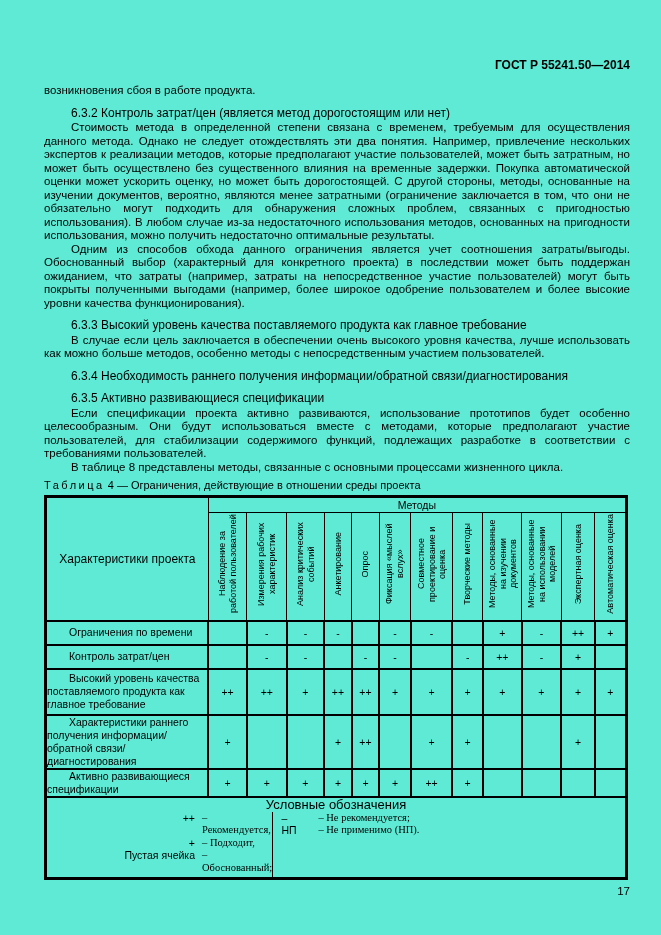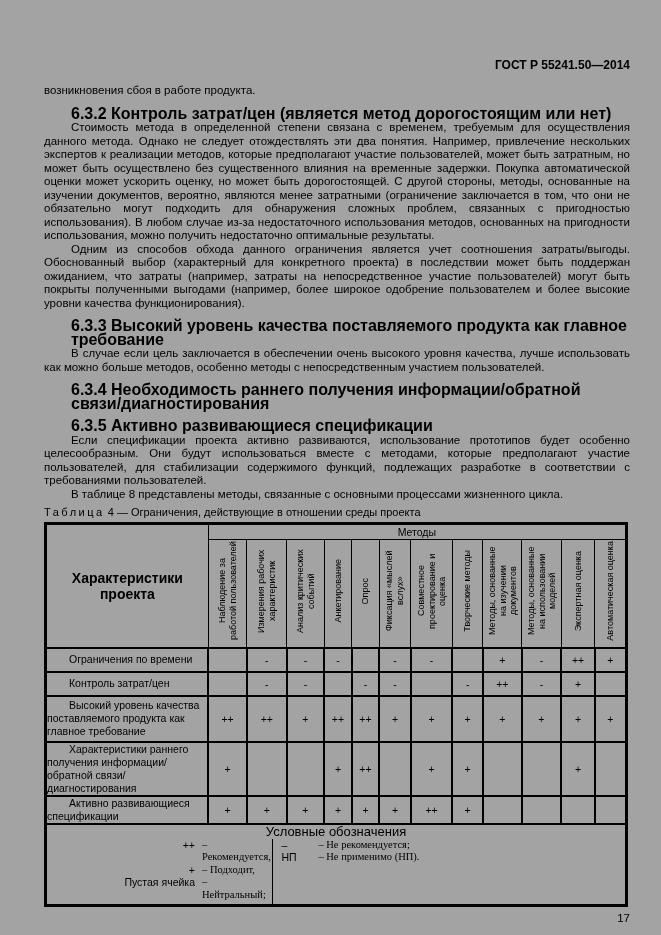--- a/index.html
+++ b/index.html
@@ -1,39 +1,39 @@
 <!DOCTYPE html>
 <html lang="ru"><head>
 <meta charset="utf-8">
 <style>
   html,body{margin:0;padding:0;background:#ffffff;}
   .page{
-    position:relative;width:661px;height:935px;background:#a3a3a3;
+    position:relative;width:661px;height:935px;background:#5eead4;
     font-family:"Liberation Sans", sans-serif;color:#000;overflow:hidden;
   }
   .content{padding:58px 31px 0 44px;}
   .doc-header{font-size:12px;font-weight:bold;text-align:right;line-height:14px;}
   .body-text{
     font-size:11.5px;line-height:13.5px;text-align:justify;margin:0;
     text-indent:27px;
   }
   .body-text.no-indent{text-indent:0;margin-top:12px;}
   .sec-heading{
-    font-size:16px;line-height:13.5px;font-weight:bold;margin:9px 0 1px 0;
+    font-size:12px;line-height:13.5px;font-weight:normal;margin:9px 0 1px 0;
     padding-left:27px;text-align:left;
   }
   .tbl-caption{font-size:11px;line-height:13px;margin:5px 0 3px 0;text-align:left;}
   .tbl-caption .spaced{letter-spacing:2.5px;}
   table.gost{
     border-collapse:collapse;table-layout:fixed;width:584px;
     border:3px solid #000;
   }
   table.gost th, table.gost td{border:1.5px solid #000;padding:0;}
   table.gost td{border-width:2px;}
-  th.corner{font-size:14px;font-weight:bold;text-align:center;vertical-align:middle;padding:2px;}
+  th.corner{font-size:12px;font-weight:normal;text-align:center;vertical-align:middle;padding:2px;}
   th.methods{font-size:10.5px;font-weight:normal;text-align:center;vertical-align:middle;height:14px;}
   tr.rot-row{height:108px;}
   th.rot-th{vertical-align:middle;text-align:center;padding:2px 1px;font-weight:normal;}
   .rot{
     display:inline-block;writing-mode:vertical-rl;transform:rotate(180deg);
     font-size:9px;line-height:10.5px;max-height:100px;text-align:center;
   }
   td.rowlabel{
     font-size:10.5px;line-height:13px;text-align:left;vertical-align:middle;
     padding:1px 2px;text-indent:22px;
@@ -200,21 +200,21 @@
               <div class="legend-row">
                 <span class="sym">++</span>
                 <span class="lab">– Рекомендуется,</span>
               </div>
               <div class="legend-row">
                 <span class="sym">+</span>
                 <span class="lab">– Подходит,</span>
               </div>
               <div class="legend-row">
                 <span class="sym">Пустая ячейка</span>
-                <span class="lab">– Нейтральный;</span>
+                <span class="lab">– Обоснованный;</span>
               </div>
             </div>
             <div class="legend-right">
               <div class="legend-row">
                 <span class="sym">–</span>
                 <span class="lab">– Не рекомендуется;</span>
               </div>
               <div class="legend-row">
                 <span class="sym">НП</span>
                 <span class="lab">– Не применимо (НП).</span>

